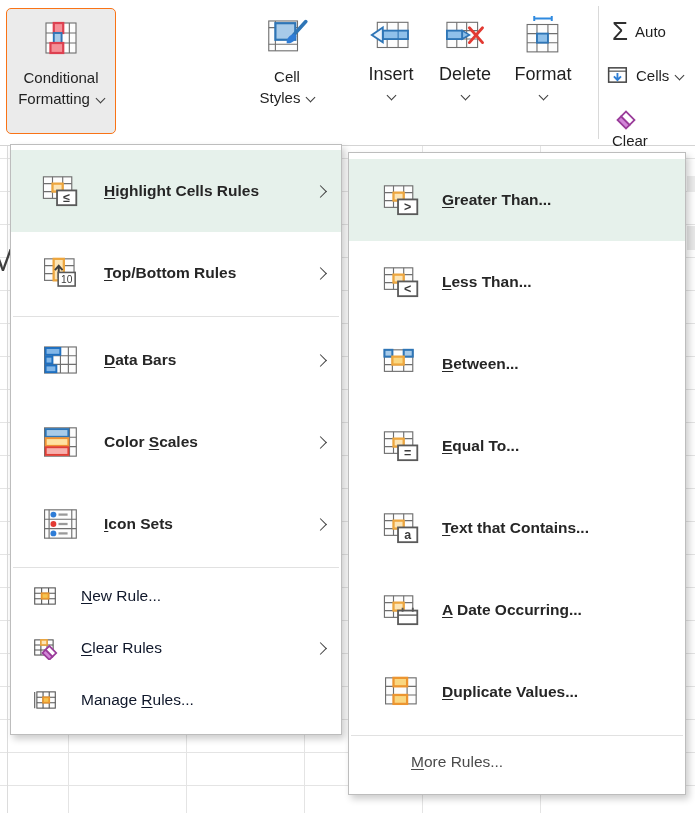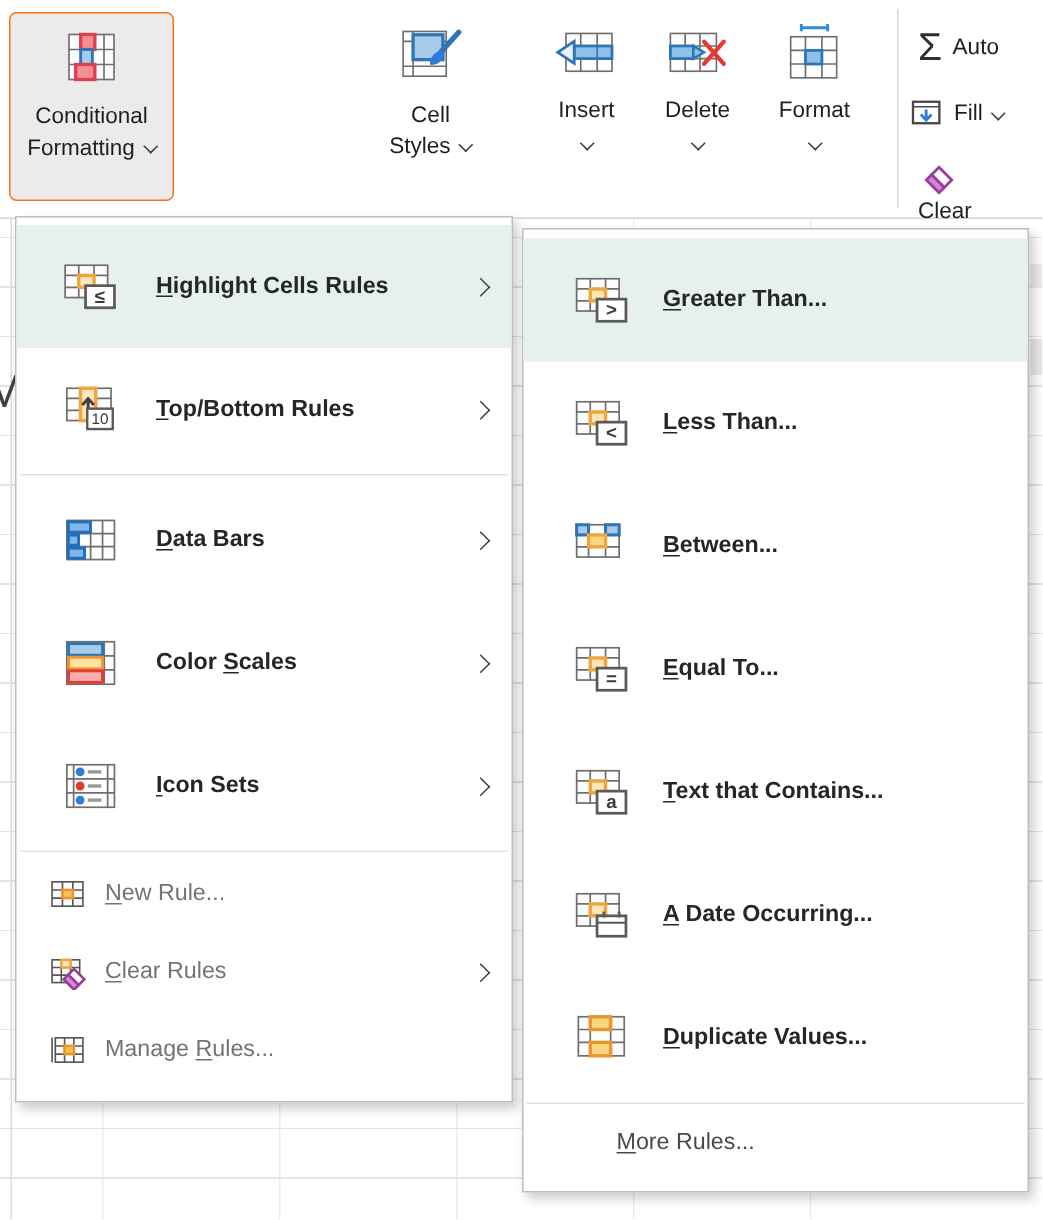--- a/index.html
+++ b/index.html
@@ -22,21 +22,21 @@
   .sheet-m{position:absolute;left:-10px;top:243px;font-size:31px;color:#3f3f3f;z-index:1;}
   
   .ribbon{position:absolute;left:0;top:0;width:695px;height:145px;background:#fff;border-bottom:1px solid #d4d4d4;z-index:2;}
   .rb-big{position:absolute;top:8px;height:128px;display:flex;flex-direction:column;align-items:center;font-size:15px;color:#1f1f1f;}
   .rb-big .ic{margin-top:6px;height:46px;display:flex;align-items:center;}
   .rb-big .l1{margin-top:6px;line-height:21px;white-space:nowrap;}
   .rb-big .l2{line-height:21px;white-space:nowrap;}
   .cf-btn{left:6px;width:110px;background:#ebebeb;border:1px solid #f97316;border-radius:5px;height:126px;box-sizing:border-box;}
   .fat-btn{left:128px;width:112px;}
   .cs-btn{left:246px;width:82px;}
-  .rb-small{position:absolute;top:8px;height:130px;display:flex;flex-direction:column;align-items:center;font-size:15px;}
+  .rb-small{position:absolute;top:8px;height:130px;display:flex;flex-direction:column;align-items:center;font-size:18px;}
   .rb-small .ic{height:56px;display:flex;align-items:center;}
   .rb-small .lbl{line-height:20px;}
   .rb-small .chev{margin-top:8px;}
   .ins-btn{left:356px;width:70px;}
   .del-btn{left:428px;width:74px;}
   .fmt-btn{left:502px;width:82px;}
   .rb-divider{position:absolute;left:598px;top:6px;width:1px;height:133px;background:#d9d9d9;}
   .rb-row{position:absolute;display:flex;align-items:center;font-size:15px;white-space:nowrap;}
   .rb-row .txt{margin-left:7px;}
   .sigma{font-size:26px;line-height:26px;color:#2f2f2f;}
@@ -50,21 +50,21 @@
   #main-menu{left:10px;top:144px;width:332px;padding:5px 0 8px;}
   #sub-menu{left:348px;top:152px;width:338px;padding:6px 0 8px;z-index:6;}
   .mi{display:flex;align-items:center;cursor:default;}
   .mi.large{height:82px;padding-left:30px;}
   .mi.large .mi-icon{width:40px;display:flex;justify-content:center;}
   .mi.large .mi-label{margin-left:23px;font-weight:700;font-size:15.5px;color:#262626;}
   #sub-menu .mi.large{padding-left:33px;}
   #sub-menu .mi.large .mi-label{margin-left:20px;}
   .mi.small{height:52px;padding-left:21px;}
   .mi.small .mi-icon{width:26px;display:flex;justify-content:center;}
-  .mi.small .mi-label{margin-left:12px;font-weight:400;font-size:15.5px;color:#737373;}
+  .mi.small .mi-label{margin-left:23px;font-weight:400;font-size:15.5px;color:#0f172a;}
   .mi.plain{height:48px;}
   .mi.plain .mi-label{margin-left:62px;font-weight:400;font-size:15.5px;color:#4a4a4a;text-align:right;}
   .mi.highlighted{background:var(--hl,#e6f1eb);}
   .mi u{text-decoration:underline;text-underline-offset:2px;}
   .menu-sep{height:1px;background:#e1e1e1;margin:2px 2px;}
   .arrow-r{width:8px;height:8px;border-top:1.7px solid #3f3f3f;border-right:1.7px solid #3f3f3f;transform:rotate(45deg);margin-left:auto;margin-right:16px;flex:none;}
   svg{display:block;}
 </style>
 </head>
 <body>
@@ -155,21 +155,21 @@
   </div>
 
   <div class="rb-row fill-row">
     <span>
       <svg viewBox="0 0 20 20" width="22" height="22">
         <rect x="1.5" y="3.5" width="16" height="13" fill="#fff" stroke="#474747" stroke-width="1.4"></rect>
         <path d="M1.5 6.5h16" stroke="#474747"></path>
         <path d="M9.5 8.2v5.6M6.3 11.2l3.2 3.4 3.2-3.4" stroke="#2f7fd6" stroke-width="1.7" fill="none"></path>
       </svg>
     </span>
-    <span class="txt">Fill</span>
+    <span class="txt">Cells</span>
     <span class="chev inline"></span>
   </div>
 
   <div class="rb-row clear-row">
     <span>
       <svg viewBox="0 0 24 24" width="24" height="24">
         <g transform="rotate(45 12 12)">
           <rect x="6" y="6" width="12" height="7" fill="#fff" stroke="#9a3c9a" stroke-width="1.8"></rect>
           <rect x="6" y="13" width="12" height="5" fill="#d286d8" stroke="#9a3c9a" stroke-width="1.8"></rect>
         </g>

